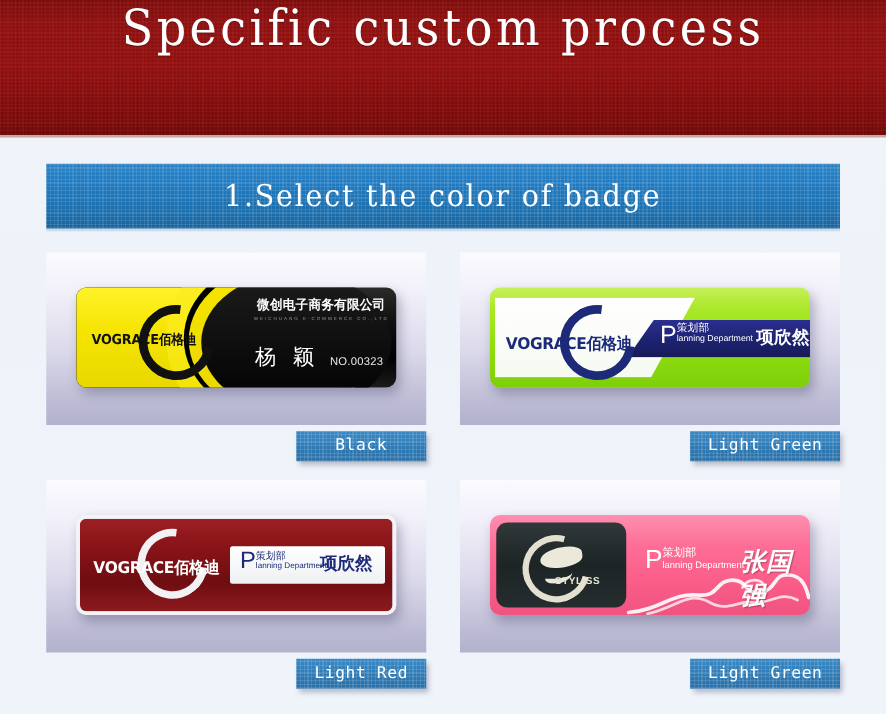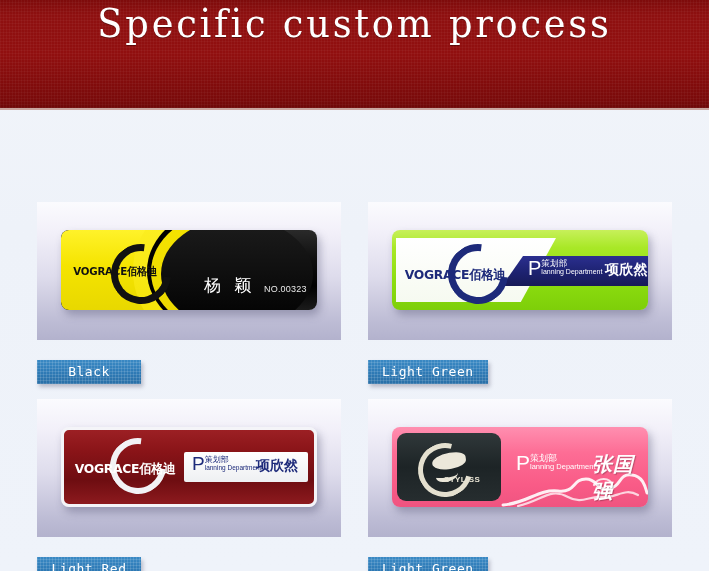--- a/index.html
+++ b/index.html
@@ -51,21 +51,21 @@
   }
 
   
   .grid{position:absolute;left:37px;top:202px;width:635px;}
   .row{display:flex;gap:27px;margin-bottom:10px;}
   .cell{width:304px;}
   .photo{
     position:relative;width:304px;height:138px;overflow:hidden;
     background:linear-gradient(180deg,#fbfbfe 0%,#f2f0f9 22%,#dedcec 54%,#bcbbd4 88%,#b3b2cd 100%);
   }
-  .label-wrap{height:34px;display:flex;align-items:center;justify-content:flex-start;margin-top:15px;}
+  .label-wrap{height:34px;display:flex;align-items:center;justify-content:flex-end;}
   .color-label{
     display:inline-block;min-width:104px;padding:4px 14px 5px;
     box-sizing:border-box;text-align:center;
     background:
       repeating-linear-gradient(0deg, rgba(255,255,255,.12) 0px, rgba(255,255,255,.12) 1px, rgba(0,0,0,0) 1px, rgba(0,0,0,0) 3px),
       repeating-linear-gradient(90deg, rgba(255,255,255,.12) 0px, rgba(255,255,255,.12) 1px, rgba(0,0,0,0) 1px, rgba(0,0,0,0) 3px),
       linear-gradient(180deg,#3a89c4 0%,#2f7cb8 45%,#2a6fa6 100%);
     color:#fff;font-family:"DejaVu Sans Mono",monospace;font-size:13px;
     letter-spacing:.5px;
     box-shadow:2px 3px 4px rgba(60,60,90,.30);
@@ -242,20 +242,23 @@
 </style>
 </head>
 <body>
 
 <div class="page">
 
   <div class="banner">
     <div class="banner-title">Specific custom process</div>
   </div>
 
+  <div class="section-head">
+    <div class="section-head-text">1.Select the color of badge</div>
+  </div>
 
   <div class="grid">
 
     <div class="row">
 
       <div class="cell">
         <div class="photo">
           <div class="badge b1">
             <div class="yellowpart"></div>
             <div class="curve1"></div>
@@ -263,20 +266,24 @@
             <div class="curve3"></div>
             <div class="curve4"></div>
 
             <div class="logo1">
               <div class="logo-ring"></div>
               <div class="logo-txt">
                 <span>VOGRACE</span><span>佰格迪</span>
               </div>
             </div>
 
+            <div class="right">
+              <div class="cn-company">微创电子商务有限公司</div>
+              <div class="en-company">WEICHUANG E-COMMERCE CO.,LTD</div>
+            </div>
             <div class="person">杨 颖</div>
             <div class="no">NO.00323</div>
           </div>
         </div>
         <div class="label-wrap">
           <span class="color-label">Black</span>
         </div>
       </div>
 
       <div class="cell">

